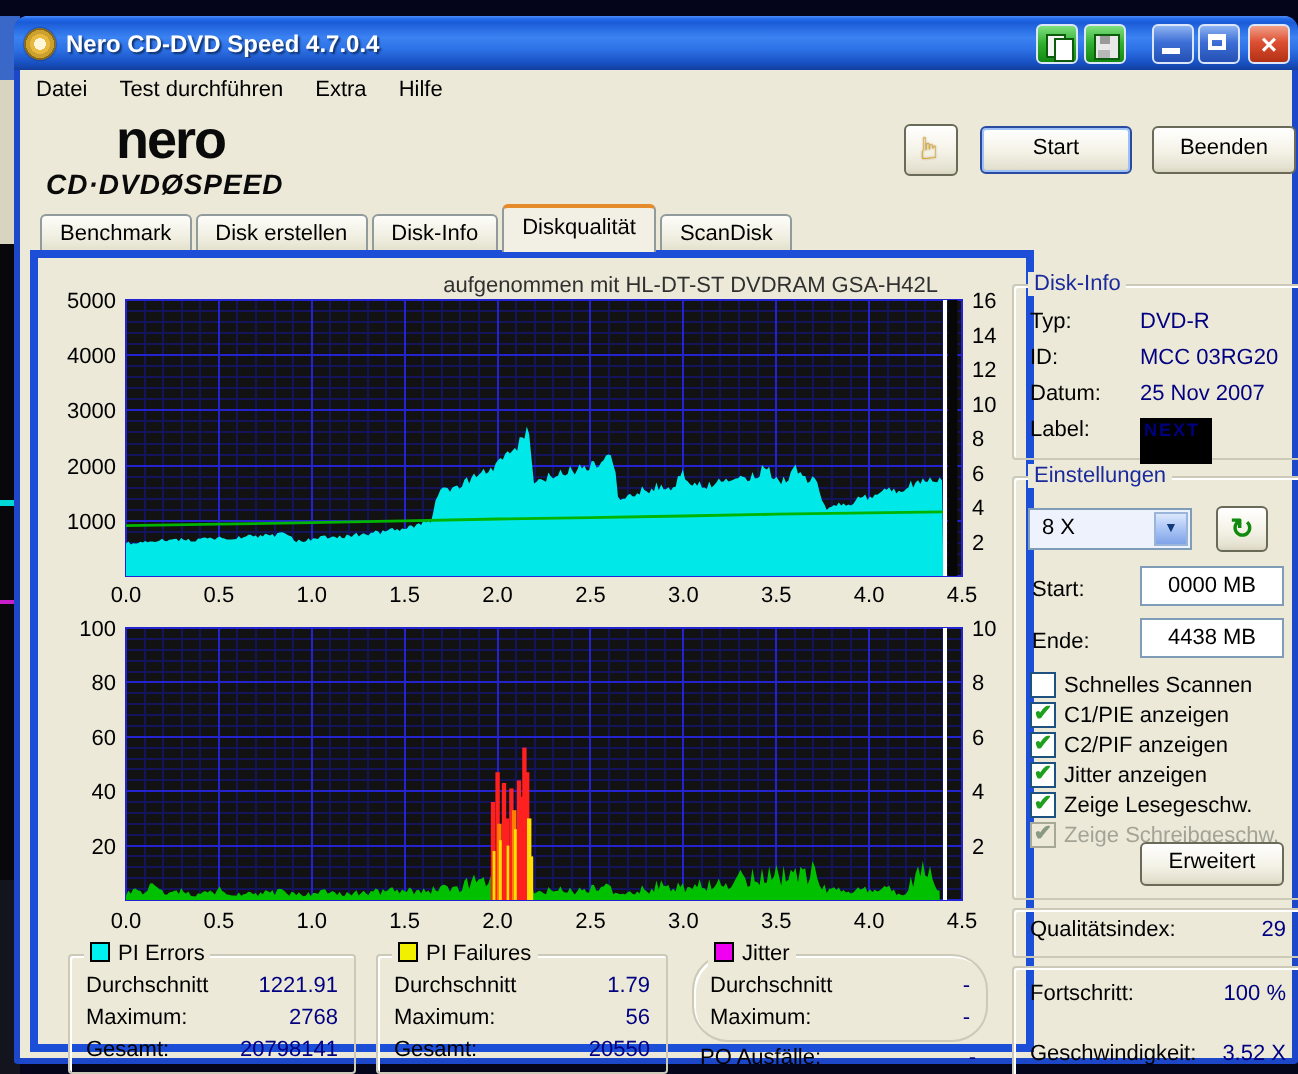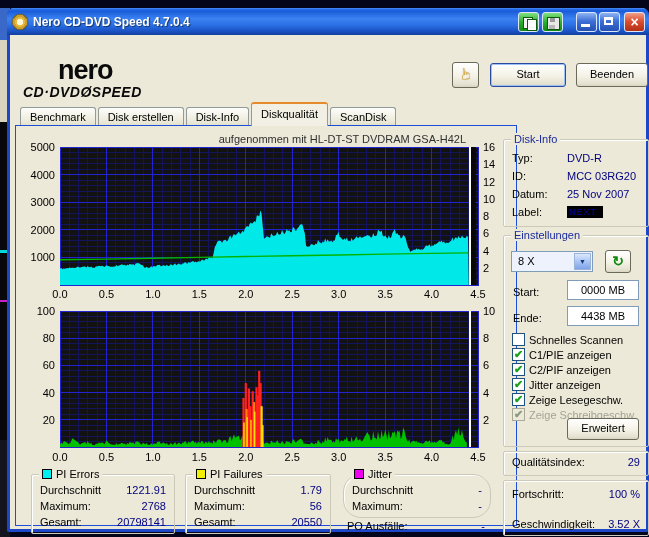--- a/index.html
+++ b/index.html
@@ -51,30 +51,30 @@
   .hand-glyph{display:inline-block;transform:rotate(-90deg);color:#e0a21a;font-size:15px;line-height:22px;text-shadow:0 0 1px #7a5a08;}
   .start-btn{left:480px;top:55px;width:76px;height:24px;line-height:21px;}
   .quit-btn{left:566px;top:55px;width:72px;height:24px;line-height:21px;}
   
   .tabs{position:absolute;left:10px;top:96px;width:620px;height:22px;display:flex;align-items:flex-end;}
   .tab{font-size:11px;color:#000;background:linear-gradient(180deg,#fdfdfa 0%,#f0eee0 60%,#e2dfca 100%);
        border:1px solid #919b9c;border-bottom:none;border-radius:3px 3px 0 0;padding:3px 9px 2px 9px;margin-right:2px;height:13px;}
   .tab.active{background:#f2f0e4;border-top:2px solid #e68b2c;padding-top:4px;height:16px;position:relative;z-index:3;}
   
   .content{position:absolute;left:5px;top:117px;width:502px;height:401px;background:#ece9d8;
-       border:1px solid #1d4ed8;box-sizing:border-box;z-index:1;}
+       border:4px solid #1d4ed8;box-sizing:border-box;z-index:1;}
   svg{position:absolute;}
   
   .gbox{position:absolute;border:1px solid #cdc9b8;border-radius:2px;box-shadow:1px 1px 0 #fff inset;}
   .gbox-title{position:absolute;left:7px;top:-7px;background:#ece9d8;padding:0 3px;font-size:11px;color:#1a2a9c;white-space:nowrap;}
   .row{position:absolute;left:8px;right:8px;height:14px;font-size:11px;}
   .row .lbl{position:absolute;left:0;color:#000;white-space:nowrap;}
   .row .val{position:absolute;right:0;color:#000080;white-space:nowrap;}
   .row .val.left{right:auto;left:55px;}
-  .redact{background:#000;color:#16164c;font-size:9px;font-weight:bold;padding:1px 6px 1px 2px;letter-spacing:1px;}
+  .redact{background:#000;color:#16164c;font-size:9px;font-weight:bold;padding:1px 6px 12px 2px;letter-spacing:1px;}
   .swatch{display:inline-block;width:8px;height:8px;border:1px solid #000;margin-right:4px;vertical-align:-1px;}
   
   .field{position:absolute;background:#fff;border:1px solid #7f9db9;box-sizing:border-box;font-size:11px;color:#000;
        text-align:center;line-height:18px;}
   .speed-combo{background:#eef2fd;}
   .chk{position:absolute;width:13px;height:13px;background:#fff;border:1px solid #1c5180;box-sizing:border-box;
        font-size:11px;line-height:11px;text-align:center;color:#1da01d;font-weight:bold;}
   .chk.off{color:transparent;}
   .chk.dis{background:#ece9d8;border-color:#a8a896;color:#8a9a82;}
   .chk-label{position:absolute;font-size:11px;color:#000;white-space:nowrap;}
@@ -110,20 +110,26 @@
         <span class="glyph-min"></span>
       </span>
       <span class="tbtn blue">
         <span class="glyph-max"></span>
       </span>
       <span class="tbtn red">
         <span class="glyph-x">×</span>
       </span>
     </div>
 
+    <div class="menubar" id="menubar">
+        <span class="menu-item">Datei</span>
+        <span class="menu-item">Test durchführen</span>
+        <span class="menu-item">Extra</span>
+        <span class="menu-item">Hilfe</span>
+      </div>
 
     <div class="logo1">nero</div>
     <div class="logo2">CD·DVDØSPEED</div>
 
     <div class="xp-btn hand-btn">
       <span class="hand-glyph">☞</span>
     </div>
     <div class="xp-btn default start-btn">Start</div>
     <div class="xp-btn quit-btn">Beenden</div>
 

